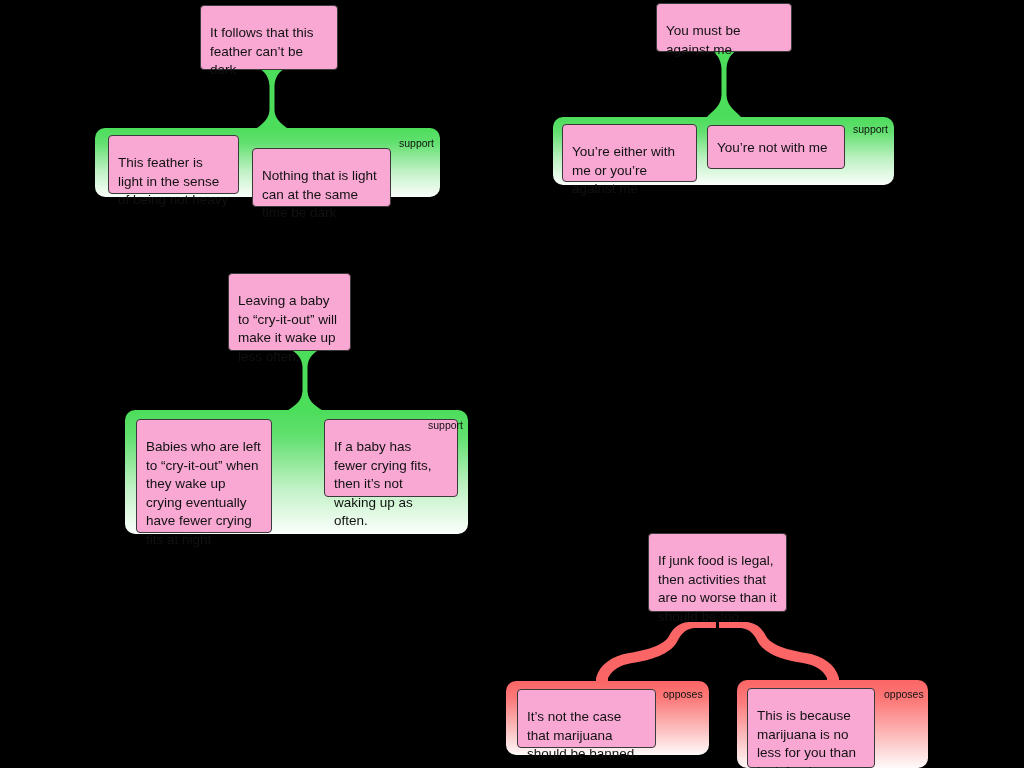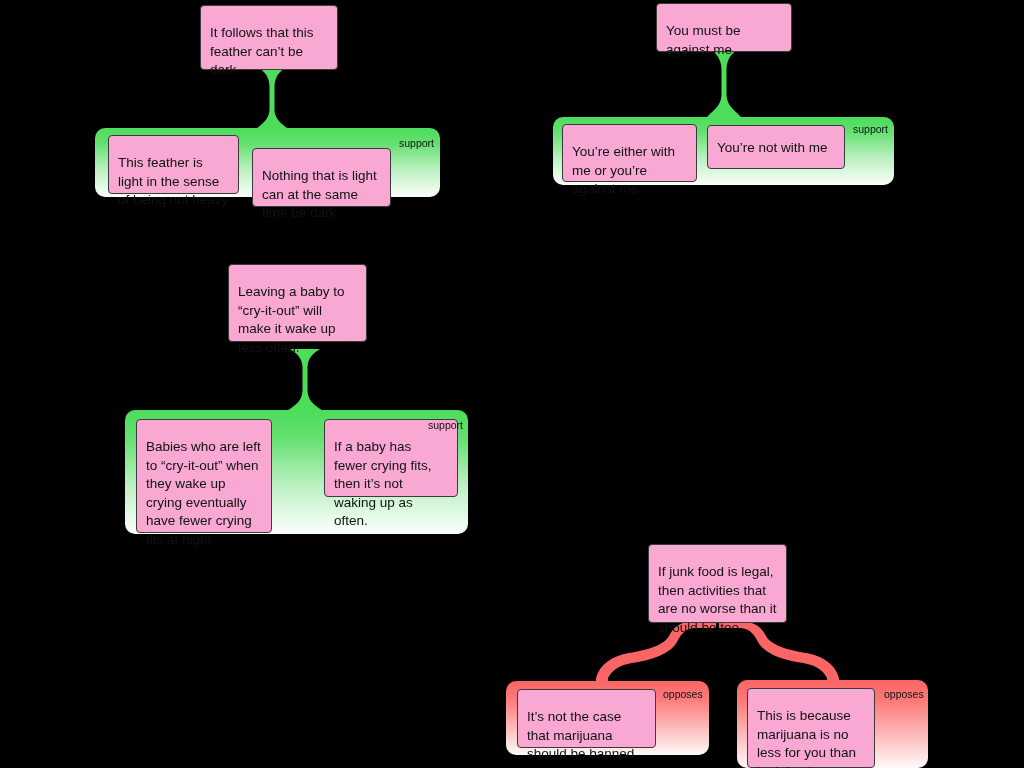--- a/index.html
+++ b/index.html
@@ -88,21 +88,21 @@
 </div>
 
 <div class="map">
 
   <div class="conn" style="left:283px;top:349px;width:44px;height:64px;">
     <svg width="44" height="64" viewBox="0 0 44 64">
       <path d="M7,0 L37,0 C31,4 25,8 24.5,18 L24.5,42 C25,54 35,58 43,64 L1,64 C9,58 19,54 19.5,42 L19.5,18 C19,8 13,4 7,0 Z" fill="#4cdd5b"></path>
     </svg>
   </div>
 
-  <div class="card" style="left:228px;top:264px;width:139px;height:78px;">Leaving a baby to “cry-it-out” will make it wake up less often.</div>
+  <div class="card" style="left:228px;top:273px;width:123px;height:78px;">Leaving a baby to “cry-it-out” will make it wake up less often.</div>
 
   <div class="group support" style="left:125px;top:410px;width:343px;height:124px;"></div>
   <div class="group-label" style="left:428px;top:419px;">support</div>
 
   <div class="card" style="left:136px;top:419px;width:136px;height:114px;">Babies who are left to “cry-it-out” when they wake up crying eventually have fewer crying fits at night</div>
   <div class="card" style="left:283px;top:419px;width:134px;height:78px;margin-left:41px;">If a baby has fewer crying fits, then it’s not waking up as often.</div>
 </div>
 
 <div class="map">
 
@@ -115,21 +115,21 @@
   </div>
 
   <div class="conn" style="left:715px;top:620px;width:160px;height:70px;">
     <svg width="160" height="70" viewBox="0 0 160 70">
       <path d="M4,2 L32,2 C41,3 47,8 51,16 C56,25 72,30 91,33
                C108,36 120,44 124,58 L124,70 L112,70 L112,58
                C108,50 100,45 88,43 C68,40 50,34 43,22 C40,16 36,9 26,8 L4,8 Z" fill="#fb6565"></path>
     </svg>
   </div>
 
-  <div class="card" style="left:648px;top:544px;width:139px;height:79px;">If junk food is legal, then activities that are no worse than it should be too.</div>
+  <div class="card" style="left:648px;top:533px;width:139px;height:79px;">If junk food is legal, then activities that are no worse than it should be too.</div>
 
   <div class="group opposes" style="left:506px;top:681px;width:203px;height:74px;"></div>
   <div class="group-label" style="left:663px;top:688px;">opposes</div>
   <div class="card" style="left:517px;top:689px;width:139px;height:59px;">It’s not the case that marijuana should be banned.</div>
 
   <div class="group opposes" style="left:737px;top:680px;width:191px;height:88px;"></div>
   <div class="group-label" style="left:884px;top:688px;">opposes</div>
   <div class="card" style="left:747px;top:688px;width:128px;height:80px;">This is because marijuana is no less for you than junk food</div>
 </div>
 

